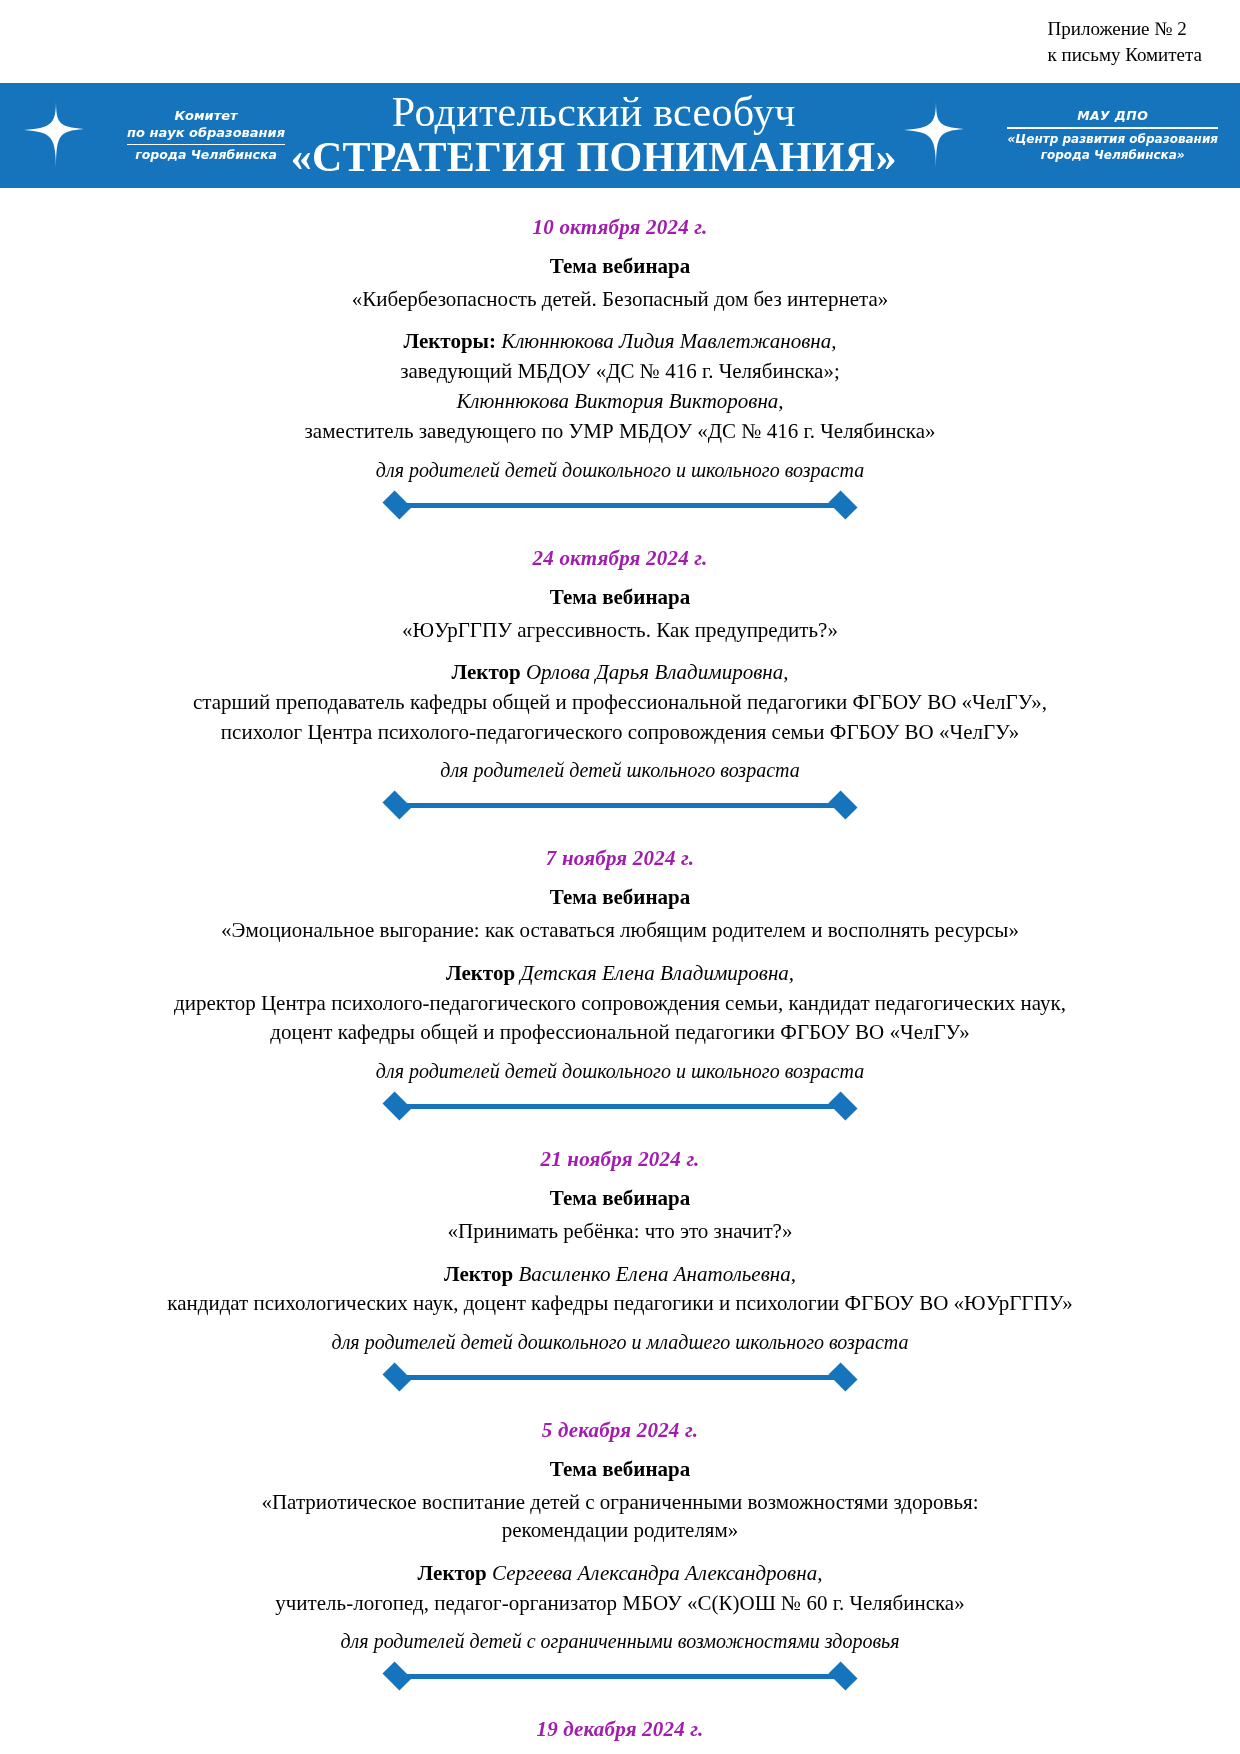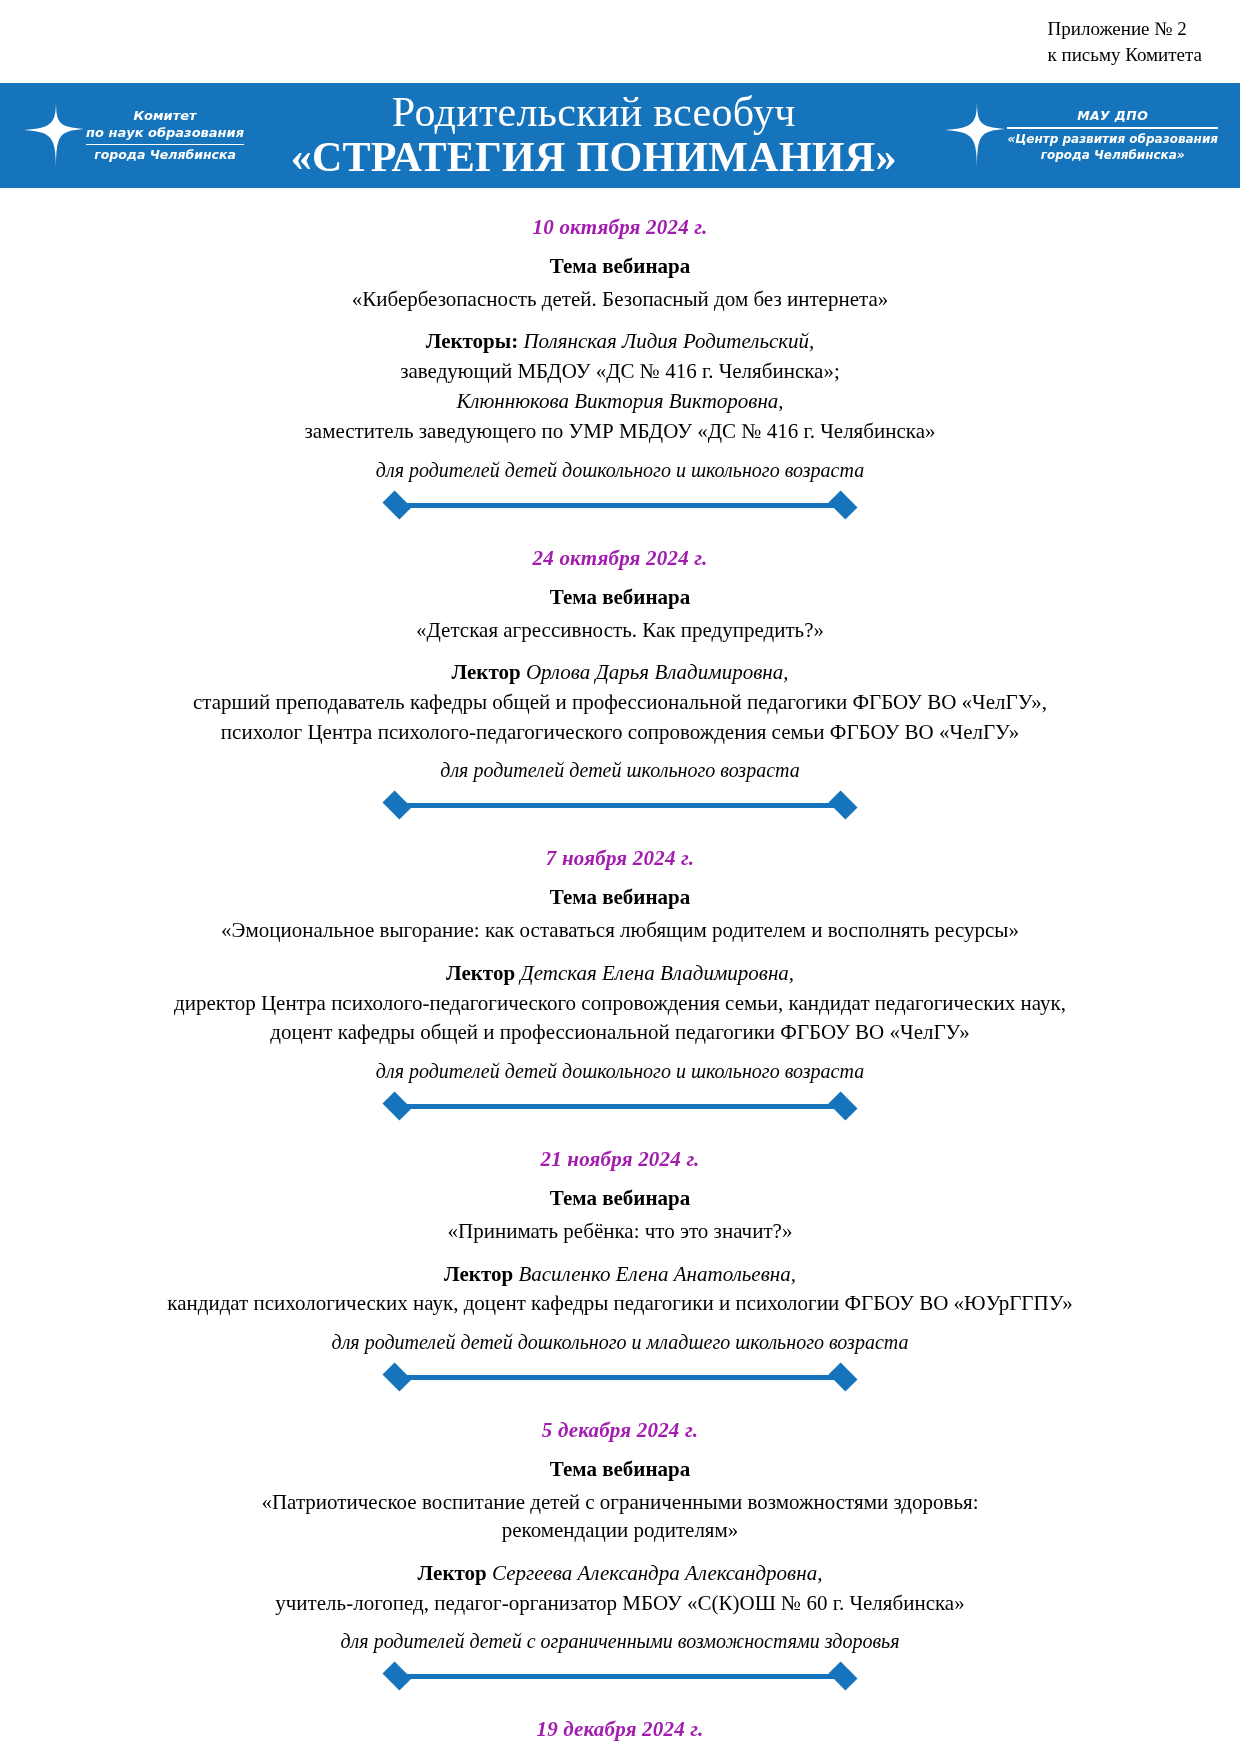--- a/index.html
+++ b/index.html
@@ -56,20 +56,21 @@
     flex: 0 0 auto;
     position: relative;
   }
   .logo-text {
     font-family: "DejaVu Sans", sans-serif;
     font-style: italic;
     font-weight: bold;
     font-size: 11.5px;
     line-height: 1.35;
     white-space: nowrap;
+    margin-left: 41px;
   }
   .logo-left .logo-text { text-align: center; }
   .logo-left .lt-top { font-size: 13px; }
   .logo-left .lt-mid { font-size: 13px; }
   .logo-rule {
     height: 1.5px;
     background: #ffffff;
     margin: 2px 0 2px 0;
   }
   .logo-left .lt-bot { font-size: 12.5px; }
@@ -213,34 +214,34 @@
   </div>
 
 </div>
 
 <div class="content">
     <div class="sess-block">
       <div class="sess-date">10 октября 2024 г.</div>
       <div class="sess-label">Тема вебинара</div>
       <div class="sess-topic">«Кибербезопасность детей. Безопасный дом без интернета»</div>
       <div class="sess-lecturers">
-        <div><span class="lect-key">Лекторы: </span><span class="lect-name">Полянская Лидия Родительский,</span><div>заведующий МБДОУ «ДС № 416 г. Челябинска»;</div></div>
+        <div><span class="lect-key">Лекторы: </span><span class="lect-name">Клюннюкова Лидия Мавлетжановна,</span><div>заведующий МБДОУ «ДС № 416 г. Челябинска»;</div></div>
         <div><span class="lect-name">Клюннюкова Виктория Викторовна,</span><div>заместитель заведующего по УМР МБДОУ «ДС № 416 г. Челябинска»</div></div>
       </div>
       <div class="sess-audience">для родителей детей дошкольного и школьного возраста</div>
     </div>
     <div class="divider">
       <span class="bar"></span>
       <span class="dia left"></span>
       <span class="dia right"></span>
     </div>
     <div class="sess-block">
       <div class="sess-date">24 октября 2024 г.</div>
       <div class="sess-label">Тема вебинара</div>
-      <div class="sess-topic">«Детская агрессивность. Как предупредить?»</div>
+      <div class="sess-topic">«ЮУрГГПУ агрессивность. Как предупредить?»</div>
       <div class="sess-lecturers">
         <div><span class="lect-key">Лектор </span><span class="lect-name">Орлова Дарья Владимировна,</span><div>старший преподаватель кафедры общей и профессиональной педагогики ФГБОУ ВО  «ЧелГУ»,<br>психолог Центра психолого-педагогического сопровождения семьи ФГБОУ ВО «ЧелГУ»</div></div>
       </div>
       <div class="sess-audience">для родителей детей школьного возраста</div>
     </div>
     <div class="divider">
       <span class="bar"></span>
       <span class="dia left"></span>
       <span class="dia right"></span>
     </div>

